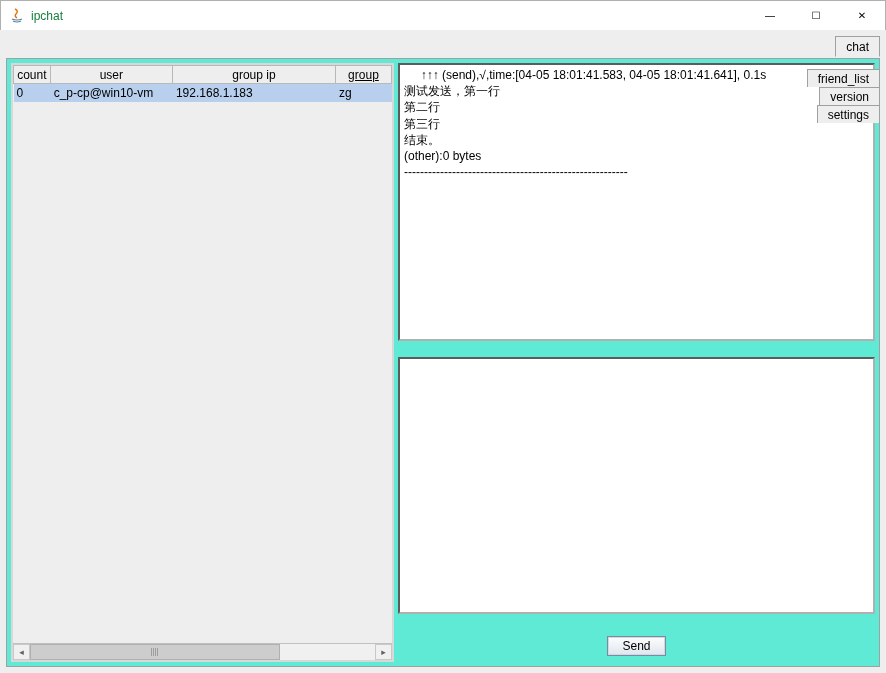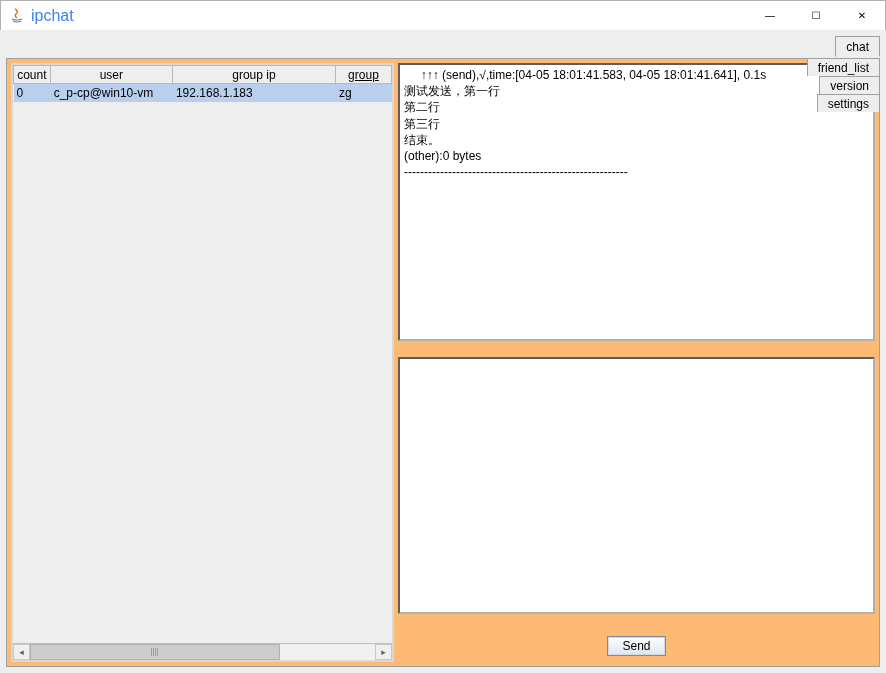--- a/index.html
+++ b/index.html
@@ -19,21 +19,21 @@
   align-items: center;
   padding: 0 0 0 8px;
   border-bottom: 1px solid #e0e0e0;
 }
 .app-icon {
   width: 16px; height: 16px;
   display: inline-block;
   margin-right: 6px;
 }
 .app-icon svg { display: block; }
-.title-text { flex: 0 0 auto; font-size: 16px; color: #3b82f6; }
+.title-text { flex: 0 0 auto; font-size: 12px; color: #15803d; }
 .title-spacer { flex: 1; }
 .win-btn {
   width: 46px; height: 30px;
   display: flex; align-items: center; justify-content: center;
   font-family: "Segoe UI Symbol", sans-serif;
   font-size: 10px; color: #000;
 }
 .content-frame {
   position: absolute;
   top: 30px; left: 0; right: 0; bottom: 0;
@@ -48,32 +48,32 @@
   flex-direction:column;
 }
 .tab {
   padding: 2px 10px 1px 10px;
   border: 1px solid #a0a0a0;
   background: #eeeeee;
   color:#000;
   font-size:12px;
   border-bottom: none;
   position:relative;
-  top:1px;
+  top:12px;
 }
 .tab.active {
   background: #eeeeee;
   border-bottom: 1px solid #eeeeee;
   top:0;
   padding: 3px 10px 2px 10px;
 }
 .tab-body {
   border: 1px solid #a0a0a0;
   height: calc(100% - 22px);
-  background: #fdba74;
+  background: #5eead4;
   padding: 4px;
   display:flex;
   gap:4px;
 }
 .left-pane {
   width: 383px;
   display: flex;
   flex-direction: column;
   border: 2px solid #d8d8d8;
   background:#eeeeee;

